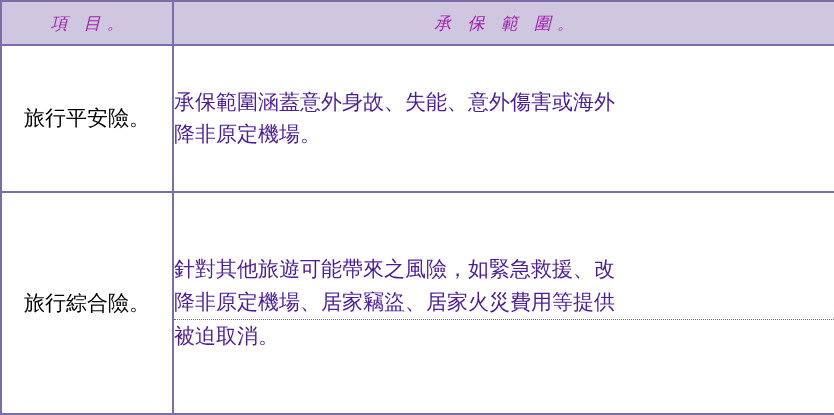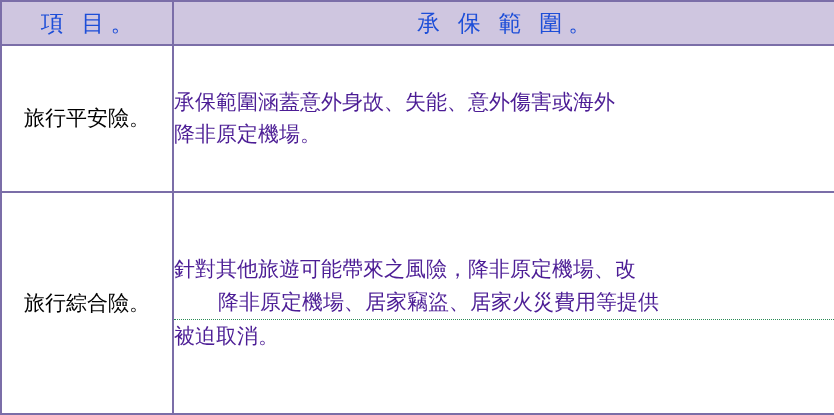--- a/index.html
+++ b/index.html
@@ -31,22 +31,23 @@
     vertical-align: middle;
   }
   .col-item { width: 172px; }
   .col-scope { width: 662px; }
 
   .header-row th {
     background: #cfc6e0;
     height: 42px;
     font-weight: normal;
     text-align: center;
-    color: #1d4ed8;
-    font-size: 23px;
+    color: #a21caf;
+    font-size: 17px;
+    font-style: italic;
   }
   .header-row th .hdr-text {
     letter-spacing: 6px;
     padding-left: 6px;
   }
 
   .row-shade td { background: #eae6f2; }
   .row-plain td { background: #ffffff; }
 
   .cell-item {
@@ -62,21 +63,20 @@
     text-align: left;
     font-size: 21px;
     color: #4c1d95;
     line-height: 1.55;
     padding: 8px 8px 8px 12px;
   }
   .cell-scope .line { display: block; white-space: nowrap; }
   .underline-dotted {
     border-bottom: 1px dotted #2e8b57;
     padding-bottom: 1px;
-    padding-left: 44px;
   }
 </style>
 </head>
 <body>
 
 <div class="table-wrap">
   <table class="insurance-table">
     <colgroup>
       <col class="col-item">
       <col class="col-scope">
@@ -99,20 +99,20 @@
         <td class="cell-scope">
           <span class="line">承保範圍涵蓋意外身故、失能、意外傷害或海外</span>
           <span class="line">降非原定機場。</span>
         </td>
       </tr>
       <tr class="row-plain">
         <td class="cell-item">
           <span class="line">旅行綜合險。</span>
         </td>
         <td class="cell-scope">
-          <span class="line">針對其他旅遊可能帶來之風險，降非原定機場、改</span>
+          <span class="line">針對其他旅遊可能帶來之風險，如緊急救援、改</span>
           <span class="line underline-dotted">降非原定機場、居家竊盜、居家火災費用等提供</span>
           <span class="line">被迫取消。</span>
         </td>
       </tr>
     </tbody>
   </table>
 </div>
 
 </body></html>

